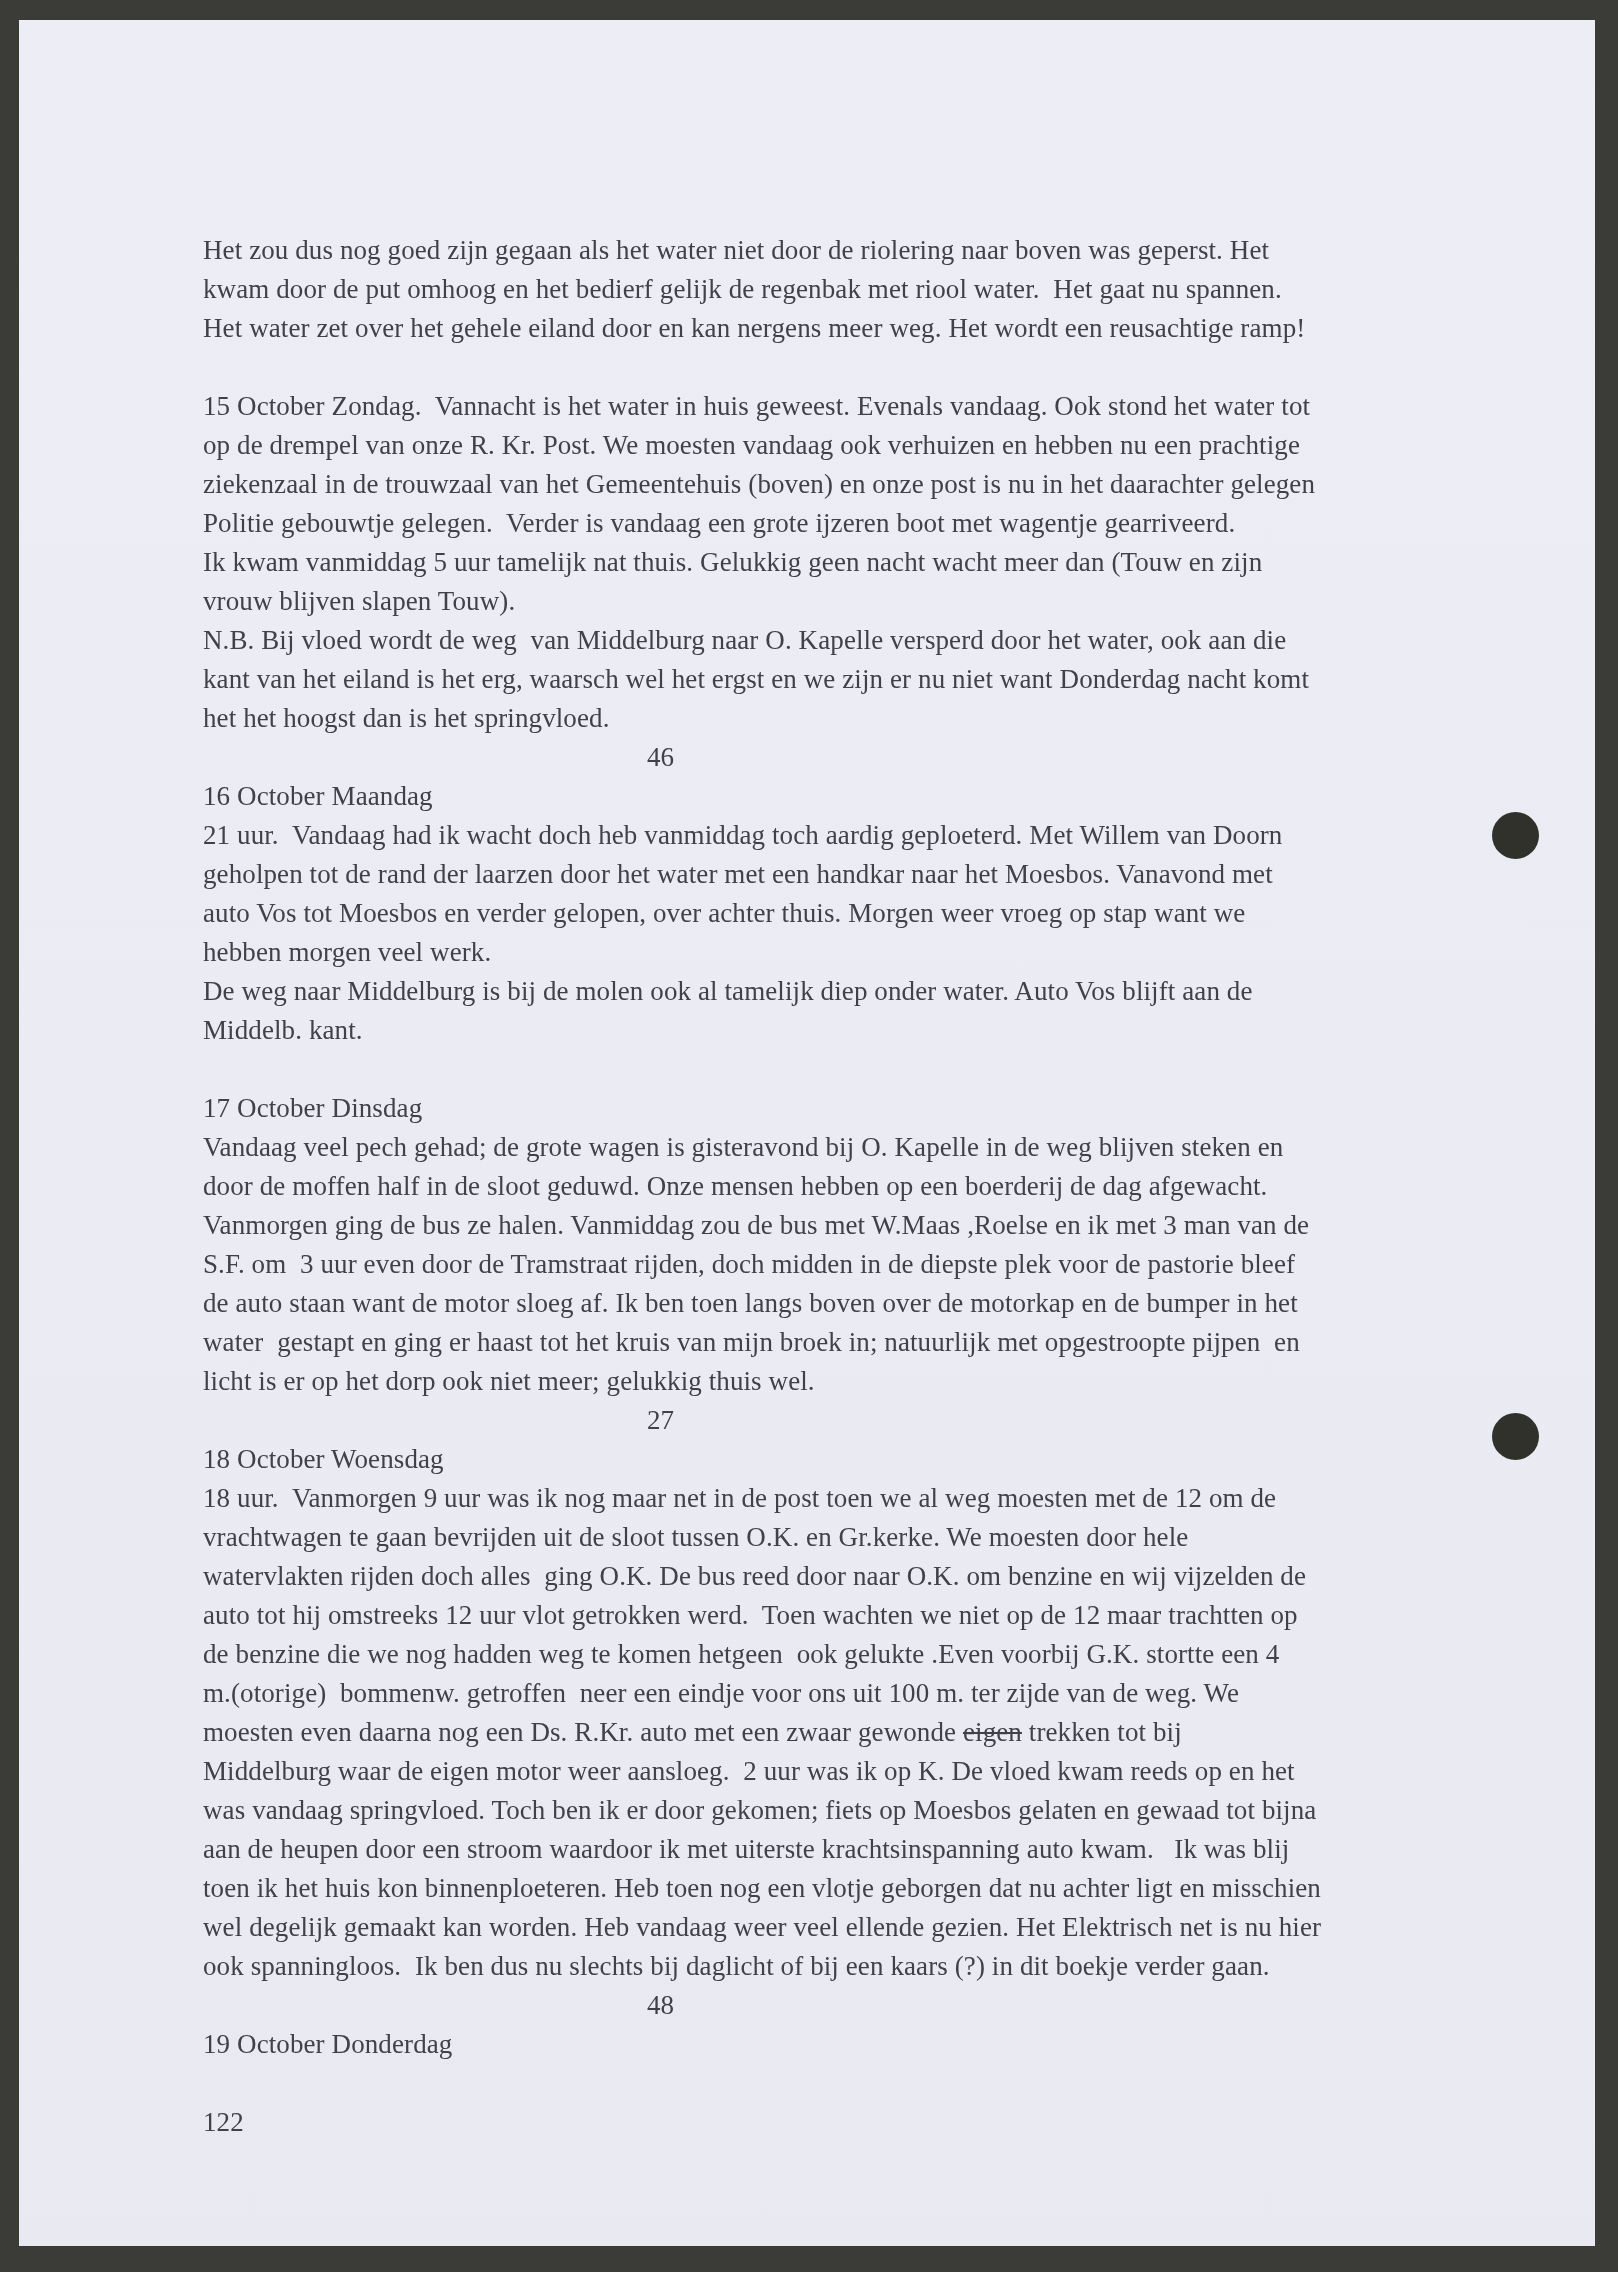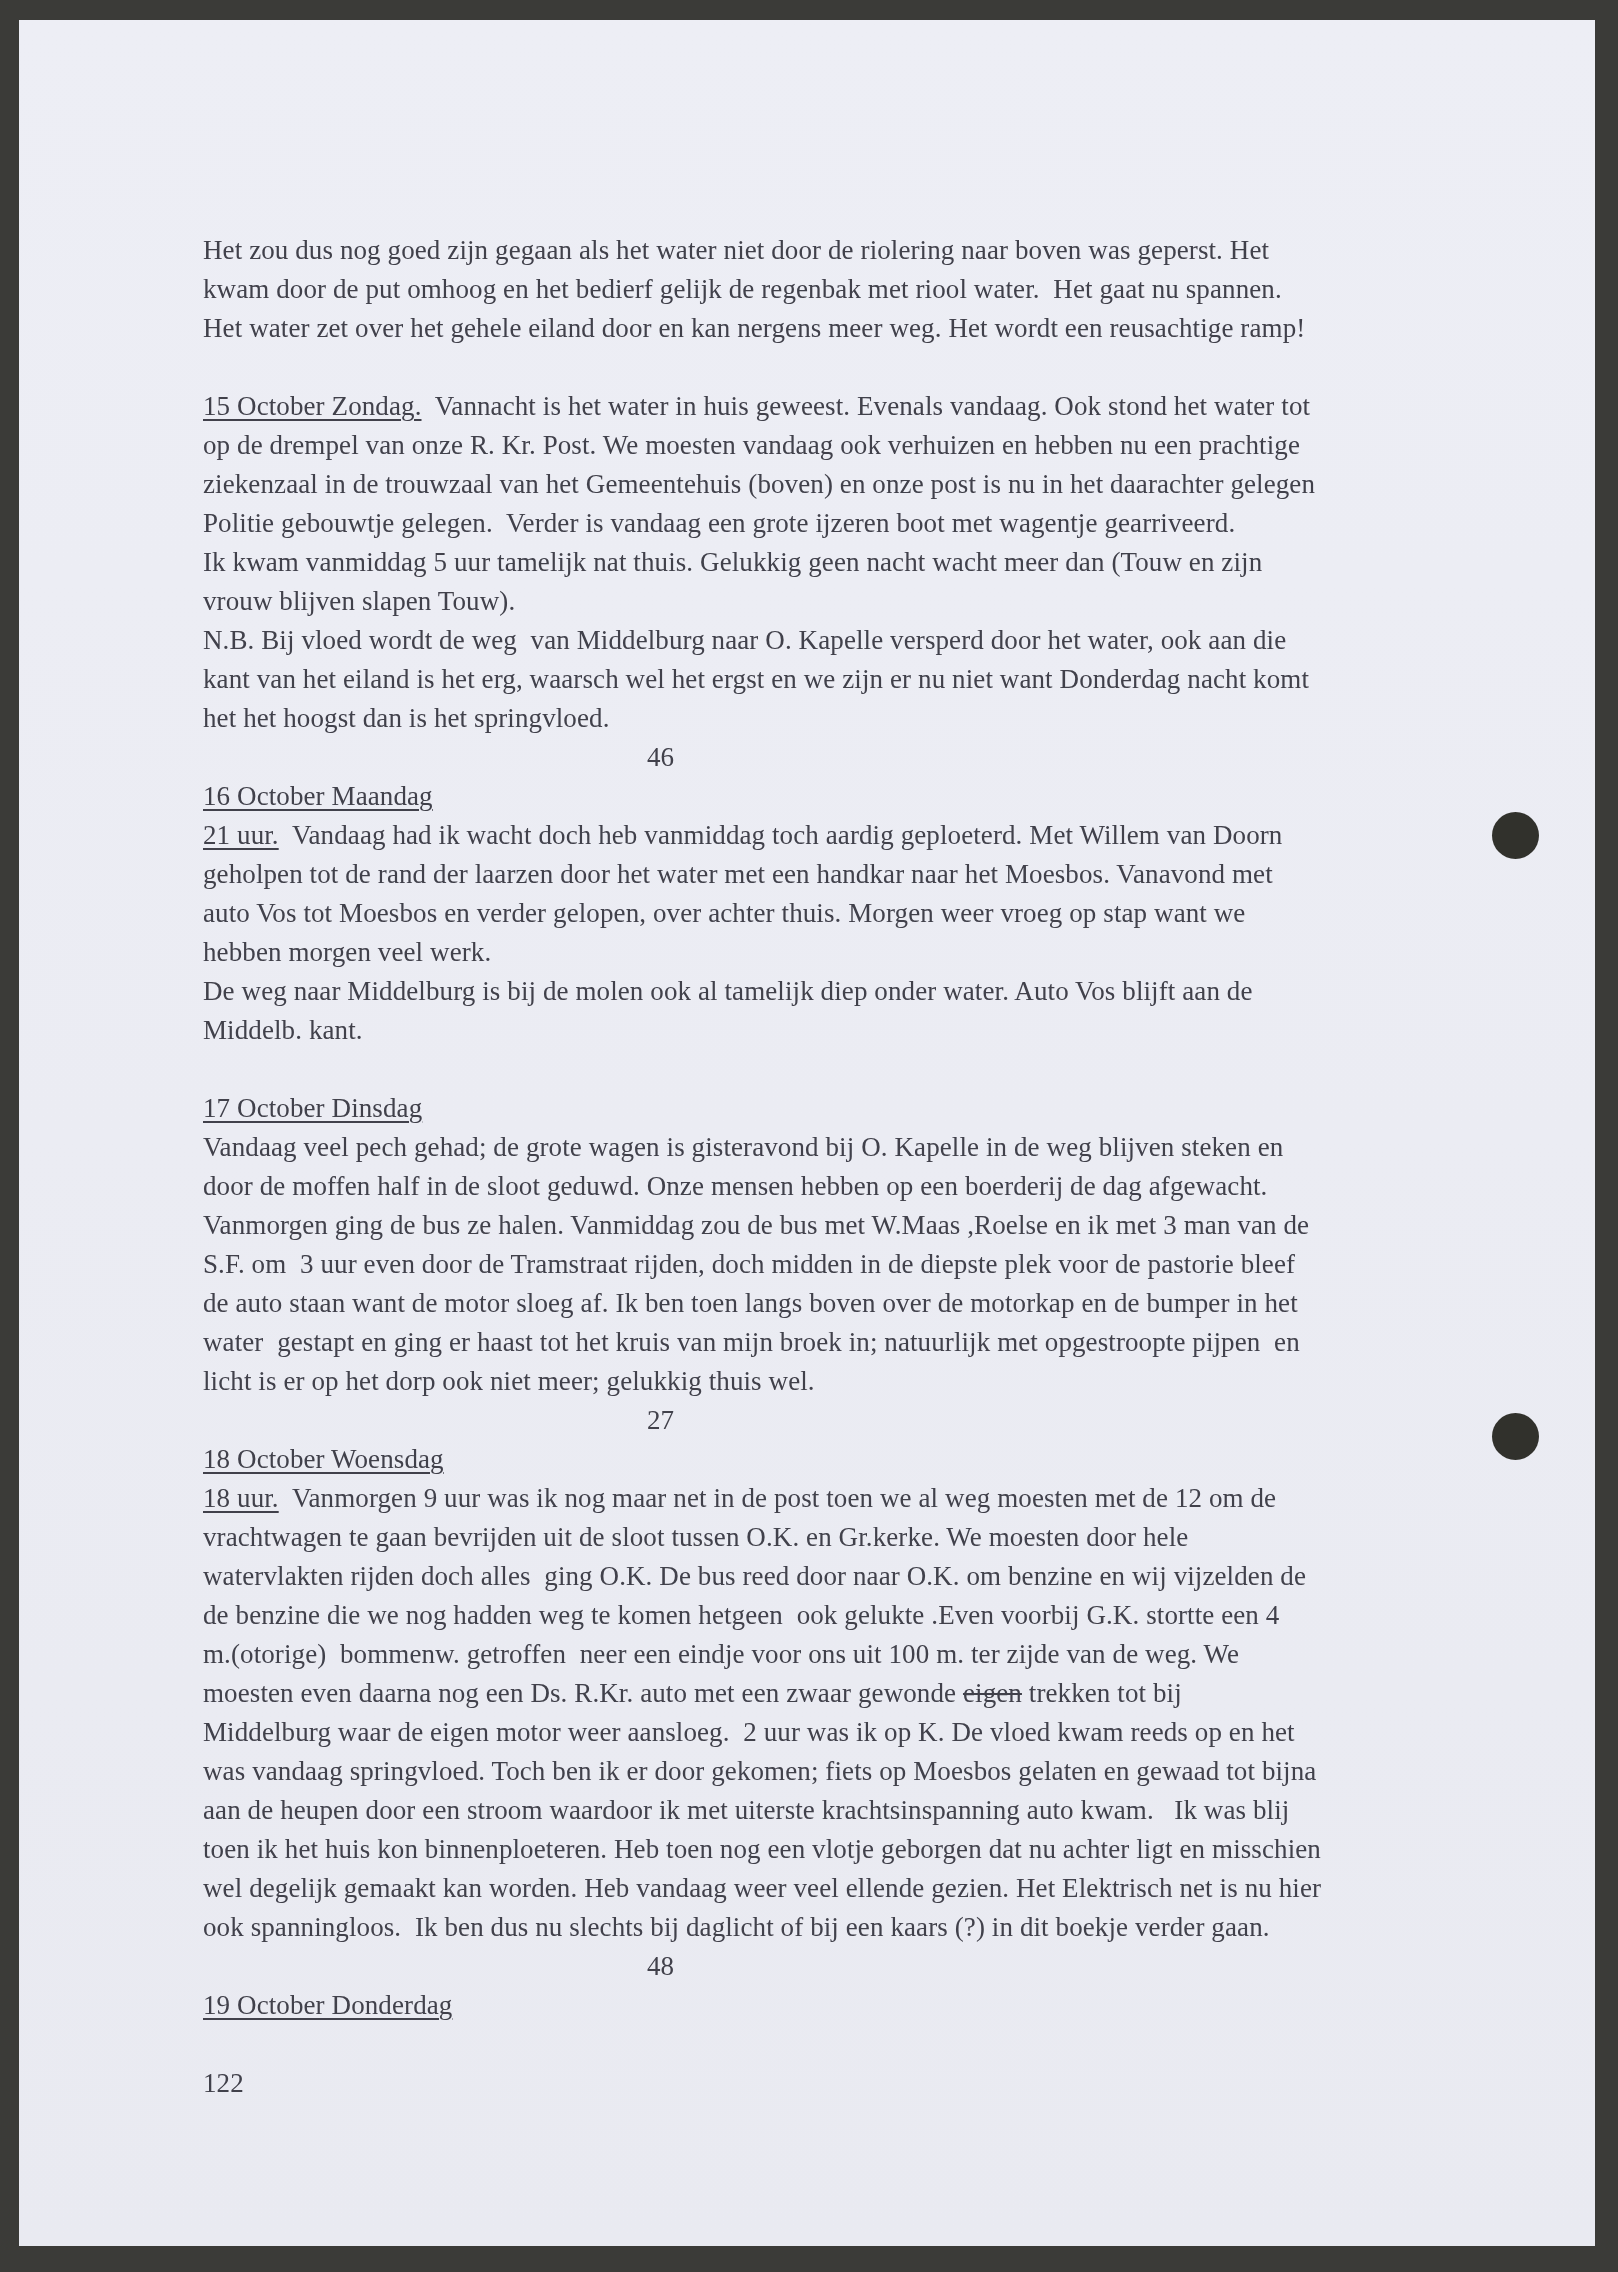--- a/index.html
+++ b/index.html
@@ -27,21 +27,20 @@
     letter-spacing: 0.1px;
   }
   .line {
     height: 39px;
     line-height: 39px;
     white-space: pre;
     overflow: hidden;
   }
   .line.marker { padding-left: 444px; }
   .u {
-    text-decoration: underline;
     text-decoration-thickness: 1.6px;
     text-underline-offset: 4.4px;
   }
   .s {
     text-decoration: line-through;
     text-decoration-thickness: 1.6px;
   }
   .punch-hole {
     position: absolute;
     width: 47px; height: 47px;
@@ -85,20 +84,21 @@
       <div class="line"><span class="">Vanmorgen ging de bus ze halen. Vanmiddag zou de bus met W.Maas ,Roelse en ik met 3 man van de</span></div>
       <div class="line"><span class="">S.F. om  3 uur even door de Tramstraat rijden, doch midden in de diepste plek voor de pastorie bleef</span></div>
       <div class="line"><span class="">de auto staan want de motor sloeg af. Ik ben toen langs boven over de motorkap en de bumper in het</span></div>
       <div class="line"><span class="">water  gestapt en ging er haast tot het kruis van mijn broek in; natuurlijk met opgestroopte pijpen  en</span></div>
       <div class="line"><span class="">licht is er op het dorp ook niet meer; gelukkig thuis wel.</span></div>
       <div class="line marker"><span class="">27</span></div>
       <div class="line"><span class="u">18 October Woensdag</span></div>
       <div class="line"><span class="u">18 uur.</span><span class="">  Vanmorgen 9 uur was ik nog maar net in de post toen we al weg moesten met de 12 om de</span></div>
       <div class="line"><span class="">vrachtwagen te gaan bevrijden uit de sloot tussen O.K. en Gr.kerke. We moesten door hele</span></div>
       <div class="line"><span class="">watervlakten rijden doch alles  ging O.K. De bus reed door naar O.K. om benzine en wij vijzelden de</span></div>
+      <div class="line"><span class="">auto tot hij omstreeks 12 uur vlot getrokken werd.  Toen wachten we niet op de 12 maar trachtten op</span></div>
       <div class="line"><span class="">de benzine die we nog hadden weg te komen hetgeen  ook gelukte .Even voorbij G.K. stortte een 4</span></div>
       <div class="line"><span class="">m.(otorige)  bommenw. getroffen  neer een eindje voor ons uit 100 m. ter zijde van de weg. We</span></div>
       <div class="line"><span class="">moesten even daarna nog een Ds. R.Kr. auto met een zwaar gewonde </span><span class=" s">eigen</span><span class=""> trekken tot bij</span></div>
       <div class="line"><span class="">Middelburg waar de eigen motor weer aansloeg.  2 uur was ik op K. De vloed kwam reeds op en het</span></div>
       <div class="line"><span class="">was vandaag springvloed. Toch ben ik er door gekomen; fiets op Moesbos gelaten en gewaad tot bijna</span></div>
       <div class="line"><span class="">aan de heupen door een stroom waardoor ik met uiterste krachtsinspanning auto kwam.   Ik was blij</span></div>
       <div class="line"><span class="">toen ik het huis kon binnenploeteren. Heb toen nog een vlotje geborgen dat nu achter ligt en misschien</span></div>
       <div class="line"><span class="">wel degelijk gemaakt kan worden. Heb vandaag weer veel ellende gezien. Het Elektrisch net is nu hier</span></div>
       <div class="line"><span class="">ook spanningloos.  Ik ben dus nu slechts bij daglicht of bij een kaars (?) in dit boekje verder gaan.</span></div>
       <div class="line marker"><span class="">48</span></div>

